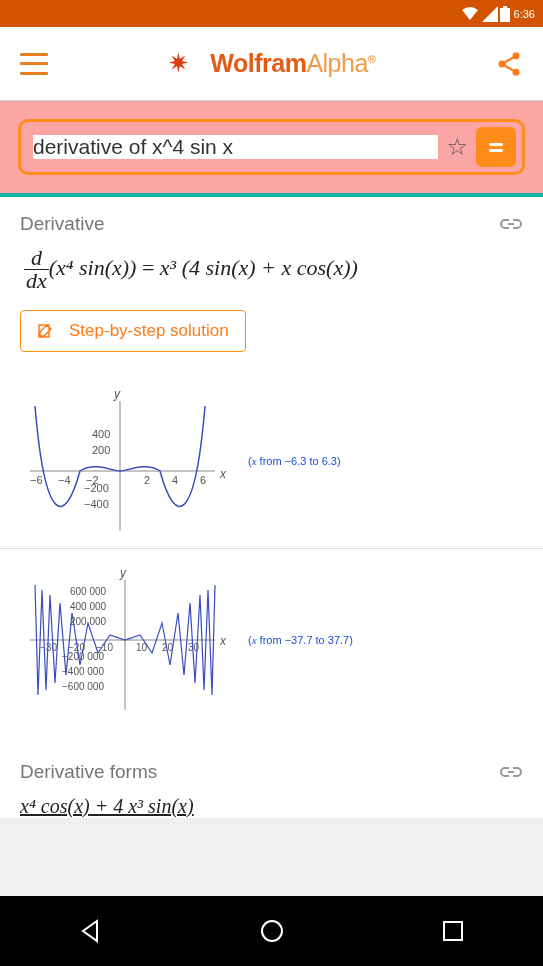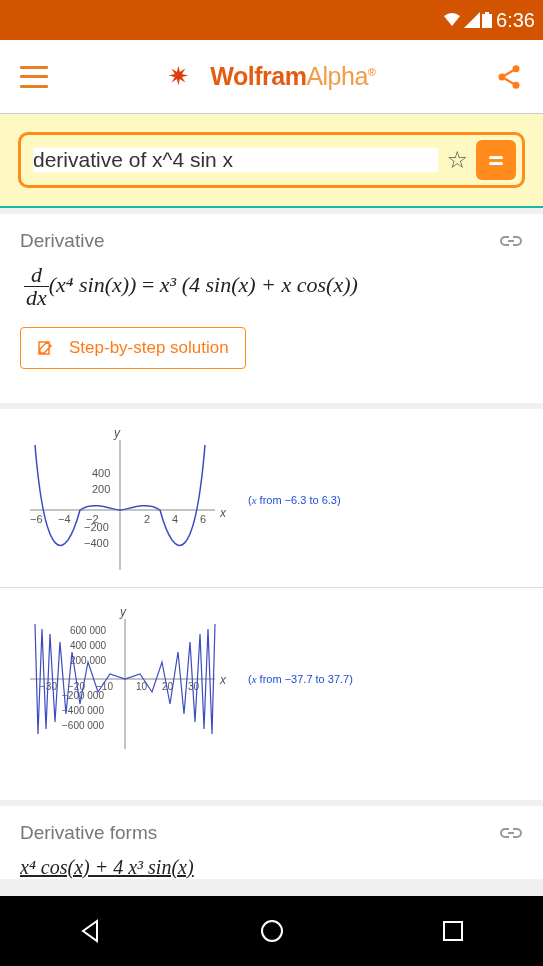--- a/index.html
+++ b/index.html
@@ -5,28 +5,28 @@
   * { box-sizing: border-box; margin: 0; padding: 0; }
   body {
     width: 543px;
     height: 966px;
     font-family: -apple-system, Helvetica, Arial, sans-serif;
     background: #f0f0f0;
     overflow: hidden;
     position: relative;
   }
   .status-bar {
-    height: 40px;
+    height: 27px;
     background: #d35400;
     display: flex;
     align-items: center;
     justify-content: flex-end;
     padding: 0 8px;
     color: #fff;
-    font-size: 20px;
+    font-size: 11px;
     gap: 4px;
   }
   .status-icons { display: flex; align-items: center; gap: 2px; }
   .app-header {
     height: 74px;
     background: #fff;
     display: flex;
     align-items: center;
     justify-content: space-between;
     padding: 0 20px;
@@ -34,23 +34,23 @@
   }
   .hamburger { width: 28px; height: 22px; display: flex; flex-direction: column; justify-content: space-between; cursor: pointer; }
   .hamburger span { height: 3px; background: #e67e22; border-radius: 1px; }
   .logo { display: flex; align-items: center; gap: 4px; }
   .logo-text { font-size: 25px; font-weight: 600; letter-spacing: -0.5px; }
   .logo-text .wolfram { color: #e55b13; font-weight: 700; margin-left: 17px; }
   .logo-text .alpha { color: #f39c47; font-weight: 400; }
   .logo-mark { color: #dd3c0f; font-size: 26px; }
   .share-icon { color: #ff7b1a; }
   .search-section {
-    background: #fef9c3;
+    background: #fca5a5;
     padding: 18px;
-    border-bottom: 2px solid #14b8a6;
+    border-bottom: 4px solid #14b8a6;
   }
   .search-box {
     border: 3px solid #ff8c1a;
     border-radius: 10px;
     height: 56px;
     display: flex;
     align-items: center;
     padding: 0 6px 0 12px;
     gap: 8px;
   }
@@ -65,22 +65,21 @@
   .calc-btn {
     width: 40px; height: 40px;
     background: #ff8c1a;
     border-radius: 6px;
     display: flex; align-items: center; justify-content: center;
     color: #fff;
     cursor: pointer;
   }
   .pod {
     background: #fff;
-    margin-top: 6px;
-    padding: 16px 20px 34px 20px;
+    padding: 16px 20px 18px 20px;
   }
   .pod-header {
     display: flex;
     justify-content: space-between;
     align-items: center;
     margin-bottom: 12px;
   }
   .pod-title { color: #777; font-size: 19px; }
   .link-icon { color: #999; }
   .math {

